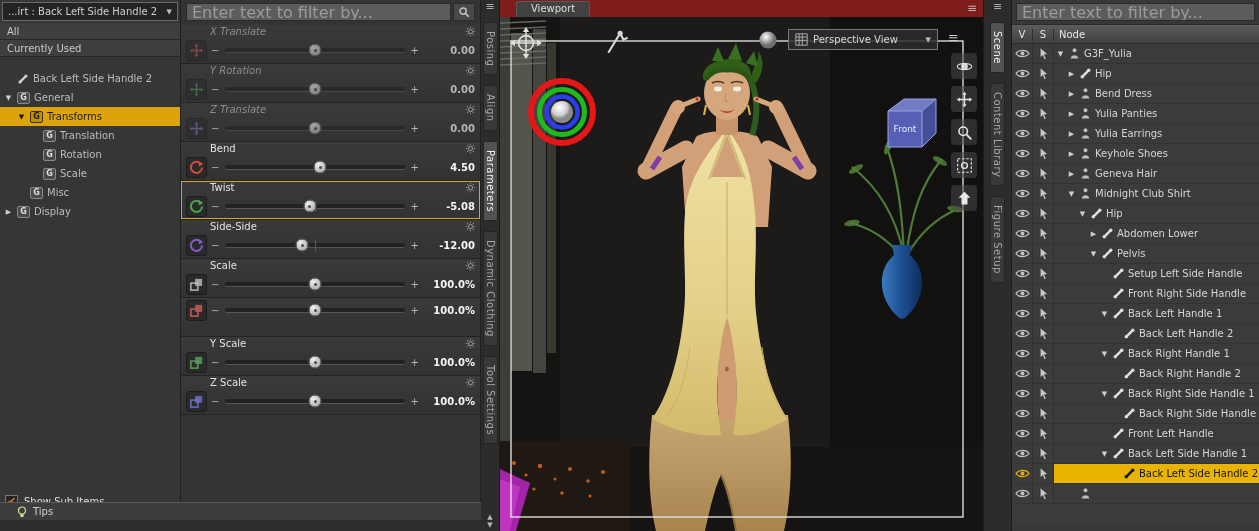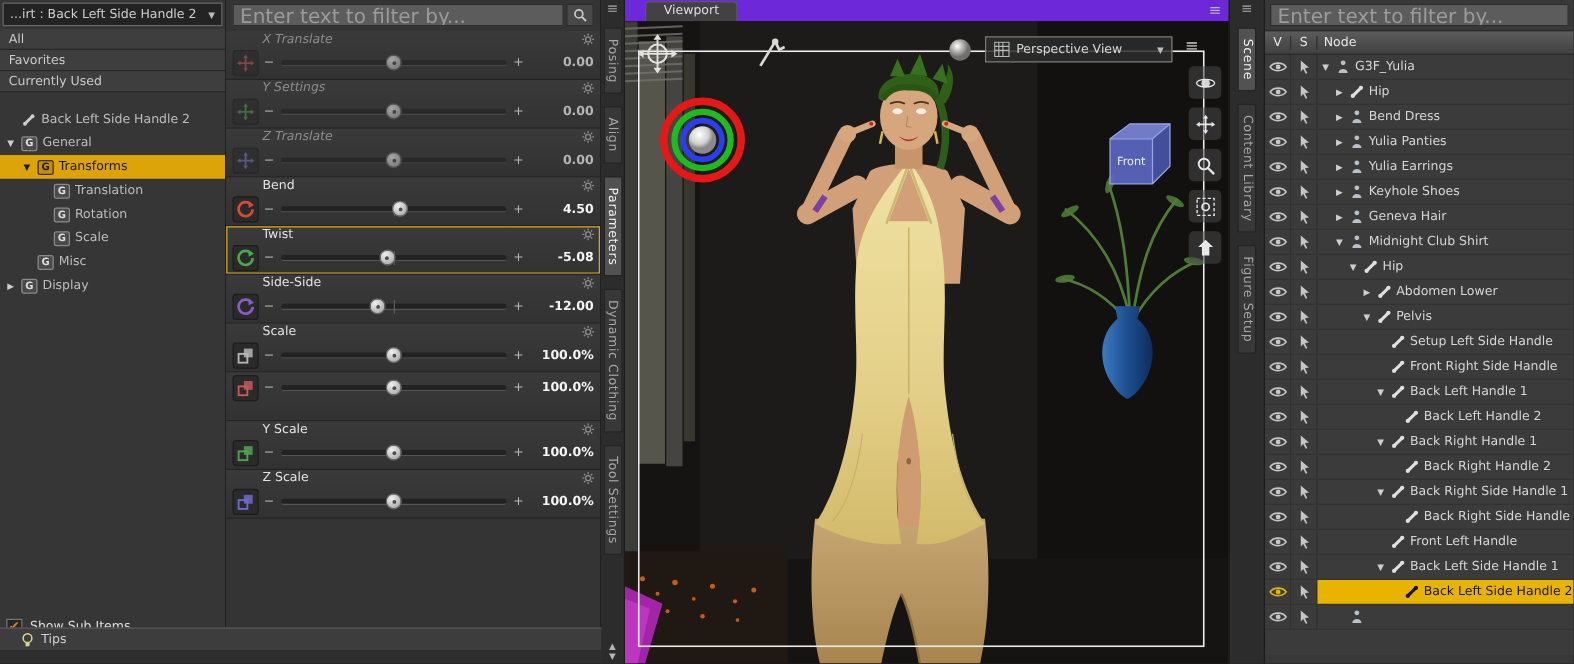--- a/index.html
+++ b/index.html
@@ -58,21 +58,21 @@
   
   #left-tabs { position:absolute; left:481px; top:0; width:19px; height:531px; background:#2c2c2c; border-right:1px solid #1c1c1c; }
   #right-tabs { position:absolute; left:983px; top:0; width:29px; height:531px; background:#2c2c2c; border-left:1px solid #1c1c1c; border-right:1px solid #1c1c1c; }
   .strip-menu { display:block; text-align:center; color:#aaa; font-size:11px; height:14px; }
   .vtabs { display:flex; flex-direction:column; gap:10px; padding-top:8px; align-items:center; }
   .vtab { writing-mode:vertical-rl; font-size:10px; color:#a8a8a8; background:#383838; border:1px solid #242424; padding:8px 1px; border-radius:0 2px 2px 0; letter-spacing:.5px; cursor:default; }
   .vtab.selected { background:#525252; color:#f2f2f2; }
   .scrollbox { position:absolute; bottom:2px; left:0; right:0; text-align:center; color:#b5b5b5; font-size:7px; line-height:8px; }
   
   #viewport { position:absolute; left:500px; top:0; width:483px; height:531px; background:#262626; }
-  .vp-tabbar { height:24px; background:#6d28d9; border-bottom:1px solid #555; position:relative; }
+  .vp-tabbar { height:24px; background:#7f1d1d; border-bottom:1px solid #555; position:relative; }
   .vp-tab { position:absolute; left:16px; top:1px; padding:1px 14px 0; background:#424242; border:1px solid #5a5a5a; border-bottom:none; color:#ddd; border-radius:3px 3px 0 0; height:16px; }
   .vp-menu { position:absolute; right:6px; top:1px; color:#b5b5b5; font-size:12px; }
   .vp-canvas { position:absolute; left:0; top:17px; width:483px; height:514px; background:#101010; overflow:hidden; }
   .vp-canvas > svg.scene { position:absolute; left:0; top:0; }
   .vp-tool { position:absolute; color:#e2e2e2; }
   .vp-universal { left:8px; top:8px; width:36px; height:36px; }
   .vp-universal svg { width:36px; height:36px; }
   .vp-node { left:104px; top:12px; width:28px; height:28px; color:#d8d8d8; }
   .vp-node svg { width:28px; height:28px; }
   .vp-orb { position:absolute; left:258px; top:13px; width:20px; height:20px; }
@@ -118,23 +118,20 @@
   <section id="left-nav">
     <div class="selector">
       <span>...irt : Back Left Side Handle 2</span>
       <span class="caret">▼</span>
     </div>
     <div class="views">
       <div class="view-row">
           <span>All</span>
         </div>
       <div class="view-row">
-          <span>Favorites</span>
-        </div>
-      <div class="view-row">
           <span>Currently Used</span>
         </div>
     </div>
     <div class="ptree">
         <div class="tree-row" style="padding-left: 4px;">
           <span class="exp"></span>
           <span class="boneic">
             <svg viewBox="0 0 16 16">
               <path d="M4.5 11.5 L11.5 4.5" stroke="currentColor" stroke-width="3" stroke-linecap="round"></path>
               <circle cx="4" cy="12" r="2.1" fill="currentColor"></circle>
@@ -214,21 +211,21 @@
             </span>
             <span class="s-minus">−</span>
             <div class="s-track">
               <div class="s-handle" style="left: 50%;"></div>
             </div>
             <span class="s-plus">+</span>
             <span class="s-value">0.00</span>
           </div>
         </div>
         <div class="slider-block disabled">
-          <div class="s-top"><span class="s-label">Y Settings</span><span class="s-gear"><svg viewBox="0 0 16 16">
+          <div class="s-top"><span class="s-label">Y Rotation</span><span class="s-gear"><svg viewBox="0 0 16 16">
                 <circle cx="8" cy="8" r="3" fill="none" stroke="currentColor" stroke-width="1.5"></circle>
                 <g stroke="currentColor" stroke-width="1.5">
                   <path d="M8 1.2 V3.4 M8 12.6 V14.8 M1.2 8 H3.4 M12.6 8 H14.8 M3.2 3.2 L4.7 4.7 M11.3 11.3 L12.8 12.8 M12.8 3.2 L11.3 4.7 M4.7 11.3 L3.2 12.8"></path>
                 </g>
               </svg></span></div>
           <div class="s-row">
             <span class="s-icon" style="color: rgb(86, 160, 86);">
               <svg viewBox="0 0 16 16">
                 <path d="M8 0.6 L10 3.6 H6 Z M8 15.4 L6 12.4 H10 Z M0.6 8 L3.6 6 V10 Z M15.4 8 L12.4 10 V6 Z" fill="currentColor"></path>
                 <path d="M8 3 V13 M3 8 H13" stroke="currentColor" stroke-width="1.6"></path>

